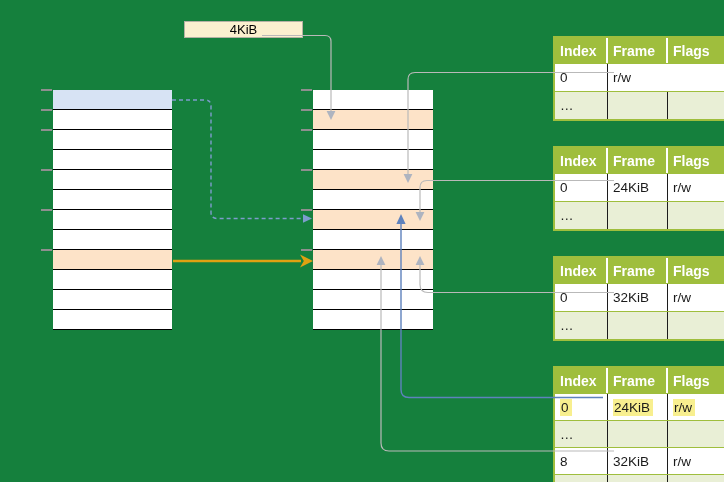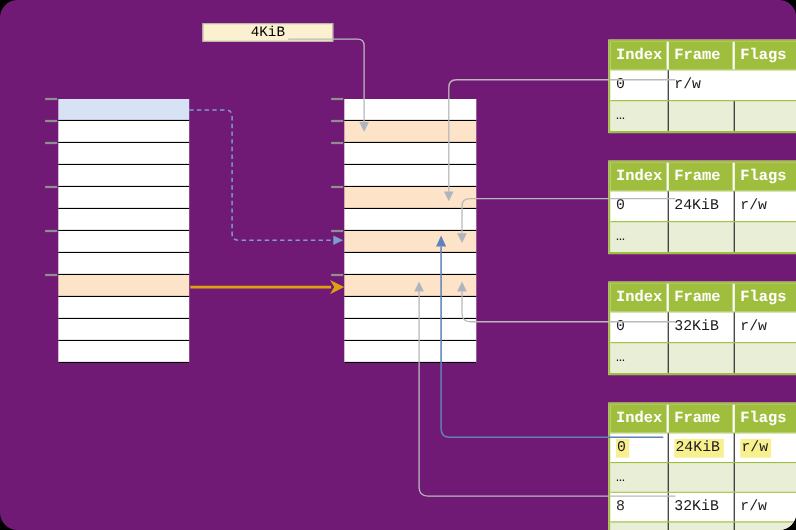--- a/index.html
+++ b/index.html
@@ -1,22 +1,22 @@
 <!DOCTYPE html>
 <html style="--green: #9fbe3d; --green-light: #e9efd6; --peach: #fde3c8; --blue-row: #d7e3f4; --cream: #fbf0cf; --yellow: #f8ef8f; --gray-line: #b9b9b9; --blue-line: #5e82bd; --dash-blue: #7e9ccd; --gold: #dfa112;"><head>
 <meta charset="utf-8">
 <style>
   :root{
     --green:#9fbe3d; --green-light:#e9efd6; --peach:#fde3c8; --blue-row:#d7e3f4;
     --cream:#fbf0cf; --yellow:#f8ef8f; --gray-line:#b9b9b9; --gray-head:#aeb4c0;
     --blue-line:#5e82bd; --dash-blue:#7e9ccd; --gold:#dfa112; --tick:#8f8f8f;
   }
   html,body{margin:0;padding:0;background:#000;}
-  #canvas{position:relative;width:724px;height:482px;background:#701a75;overflow:hidden;
-          font-family:Liberation Mono, monospace;border-radius:16px;}
+  #canvas{position:relative;width:724px;height:482px;background:#15803d;overflow:hidden;
+          font-family:Liberation Sans, sans-serif;}
   
   .vtable{position:absolute;}
   .vrow{box-sizing:border-box;height:20px;background:#fff;border-bottom:1.5px solid #000;}
   .vrow.blue{background:var(--blue-row);}
   .vrow.peach{background:var(--peach);}
   .tick{position:absolute;width:11px;height:1.5px;background:var(--tick);}
   
   .sizebox{position:absolute;left:184px;top:21px;width:119px;height:17px;box-sizing:border-box;
            background:var(--cream);border:1px solid #b5b2a4;color:#000;font-size:13px;
            display:flex;align-items:center;justify-content:center;}

